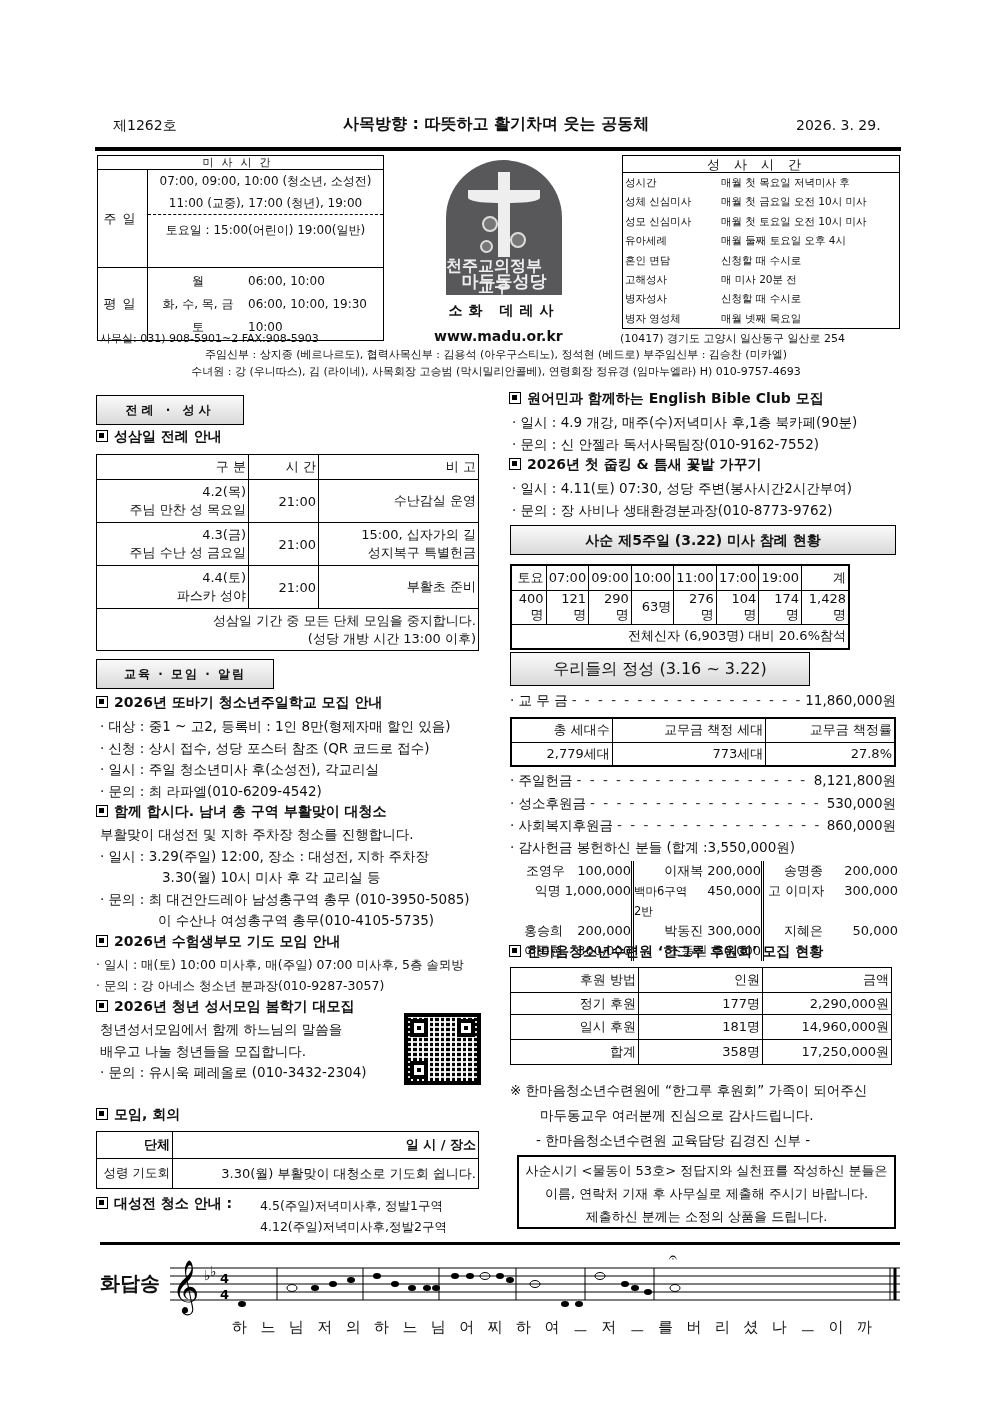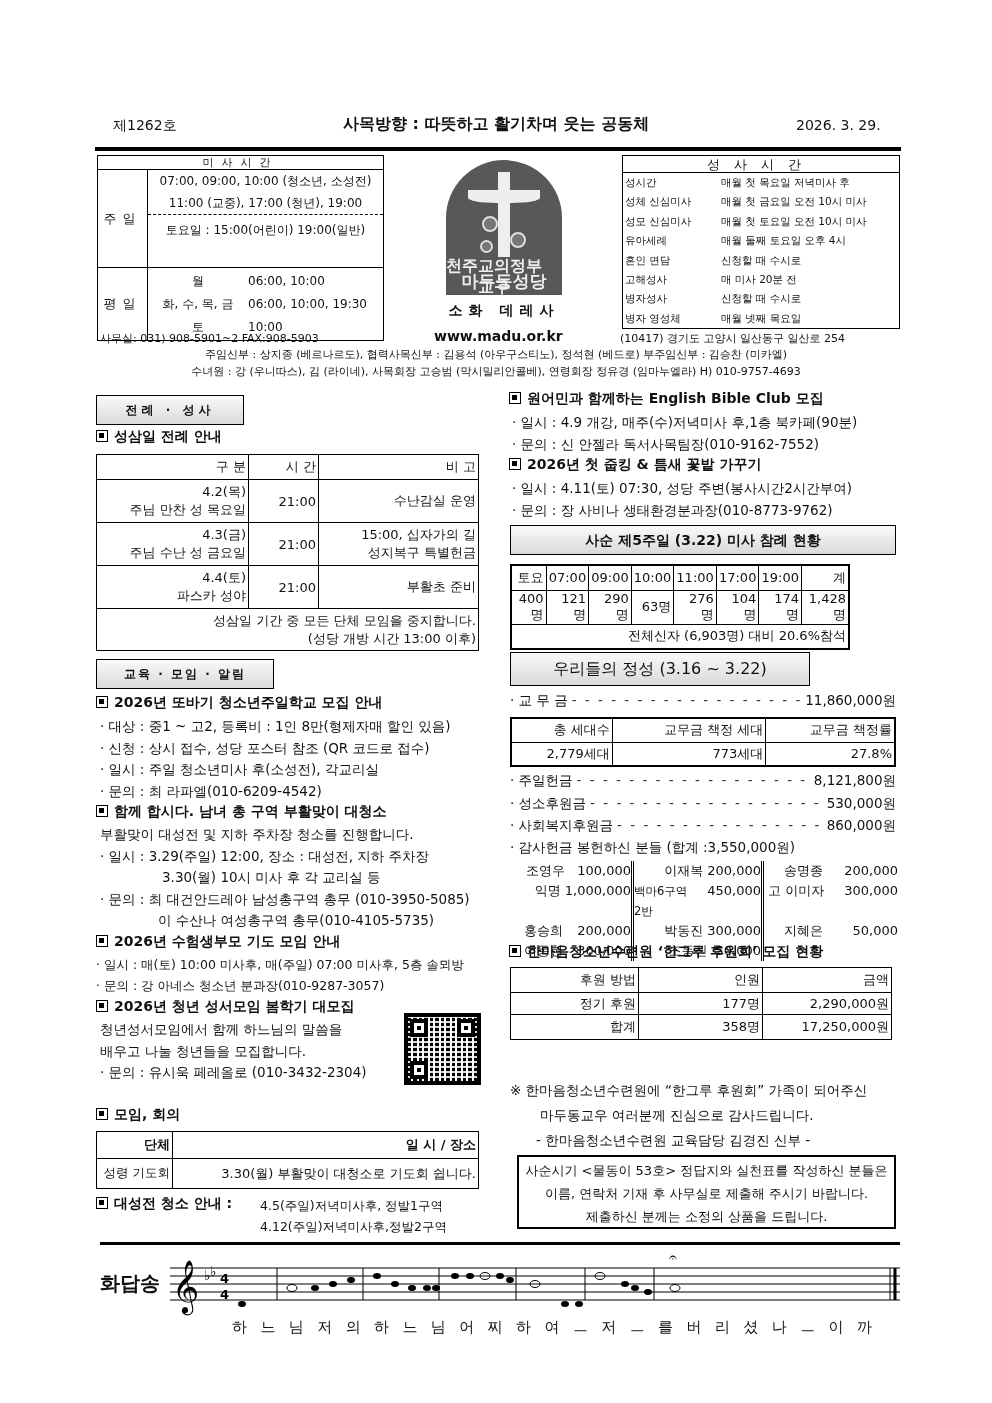--- a/index.html
+++ b/index.html
@@ -394,20 +394,25 @@
   <tbody>
       <tr style="height:25px">
     <td style="width:128px">후원 방법</td>
     <td style="width:124px">인원</td>
     <td>금액</td>
   </tr>
   <tr style="height:22px">
         <td>정기 후원</td>
         <td>177명</td>
         <td>2,290,000원</td>
+      </tr>
+  <tr style="height:25px">
+        <td>일시 후원</td>
+        <td>181명</td>
+        <td>14,960,000원</td>
       </tr>
   <tr style="height:25px">
         <td>합계</td>
         <td>358명</td>
         <td>17,250,000원</td>
       </tr>
 </tbody>
   </table>
 
 <div class="abs b" style="left:510px;top:1078px;line-height:25px;width:390px">

